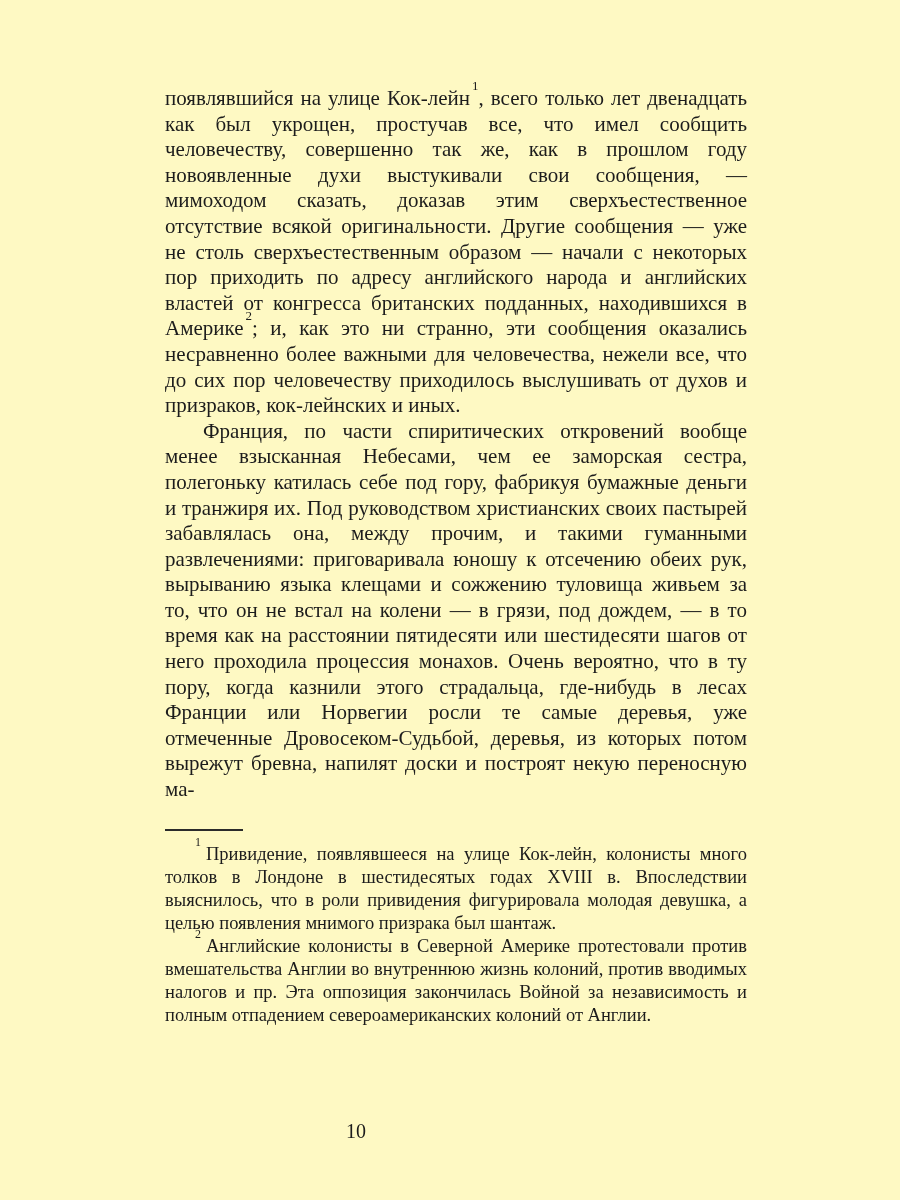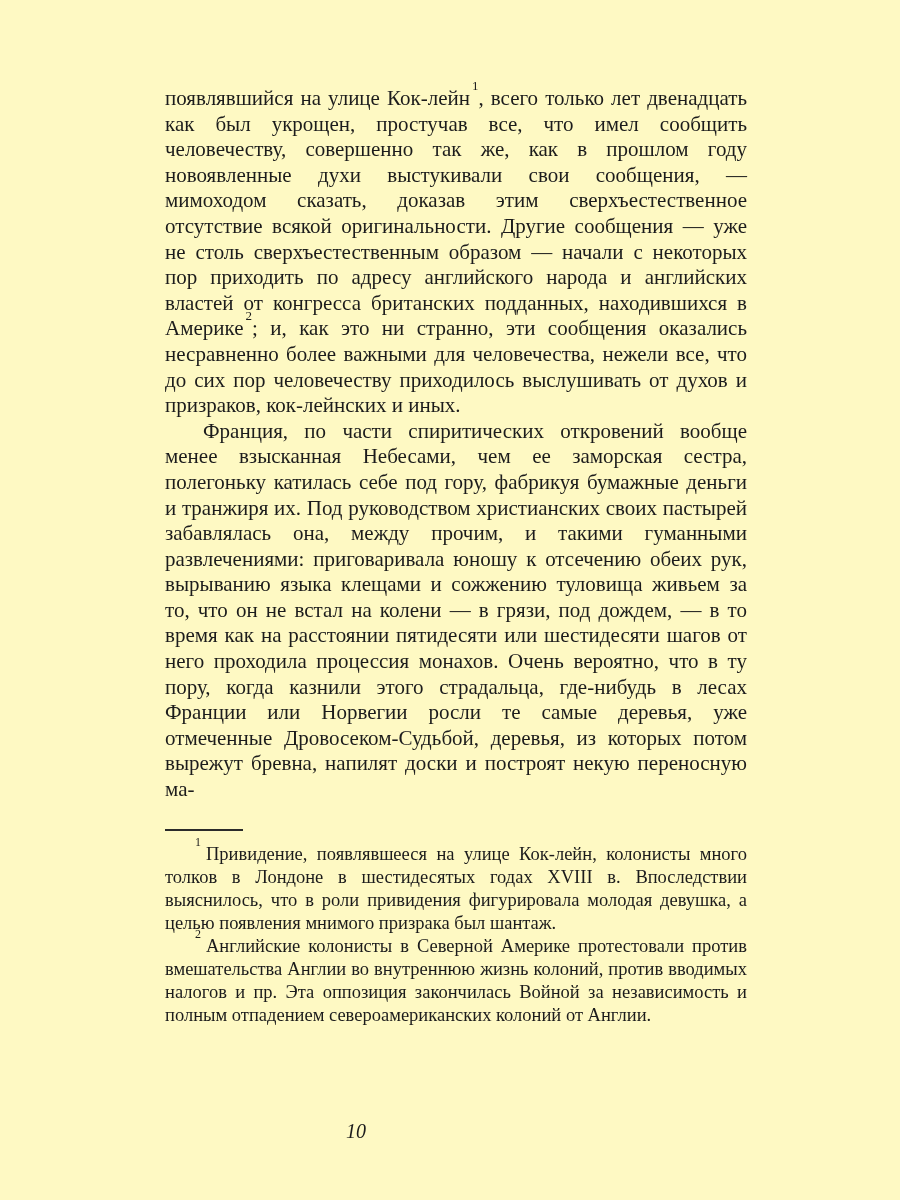--- a/index.html
+++ b/index.html
@@ -59,21 +59,20 @@
     margin-right: 5px;
   }
   .page-number {
     position: absolute;
     top: 1120px;
     left: 0;
     width: 712px;
     text-align: center;
     font-size: 20px;
     color: #1c1c1c;
-    font-style: italic;
   }
 </style>
 </head>
 <body>
 
 <div class="page">
 
   <div class="text-block">
 
     <p class="main-par"><span>появлявшийся на улице Кок-лейн</span><sup class="fn-ref">1</sup><span>, всего только лет двенадцать как был укрощен, простучав все, что имел сообщить человечеству, совершенно так же, как в прошлом году новоявленные духи выстукивали свои сообщения, — мимоходом сказать, доказав этим сверхъестественное отсутствие всякой оригинальности. Другие сообщения — уже не столь сверхъестественным образом — начали с некоторых пор приходить по адресу английского народа и английских властей от конгресса британских подданных, находившихся в Америке</span><sup class="fn-ref">2</sup><span>; и, как это ни странно, эти сообщения оказались несравненно более важными для человечества, нежели все, что до сих пор человечеству приходилось выслушивать от духов и призраков, кок-лейнских и иных.</span></p>

